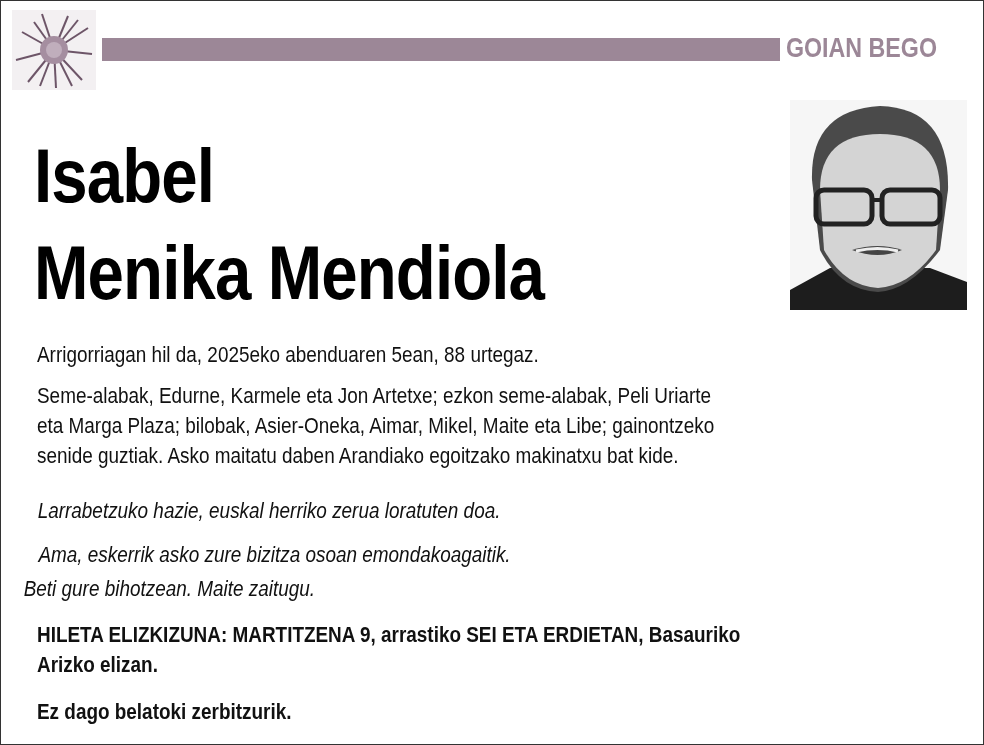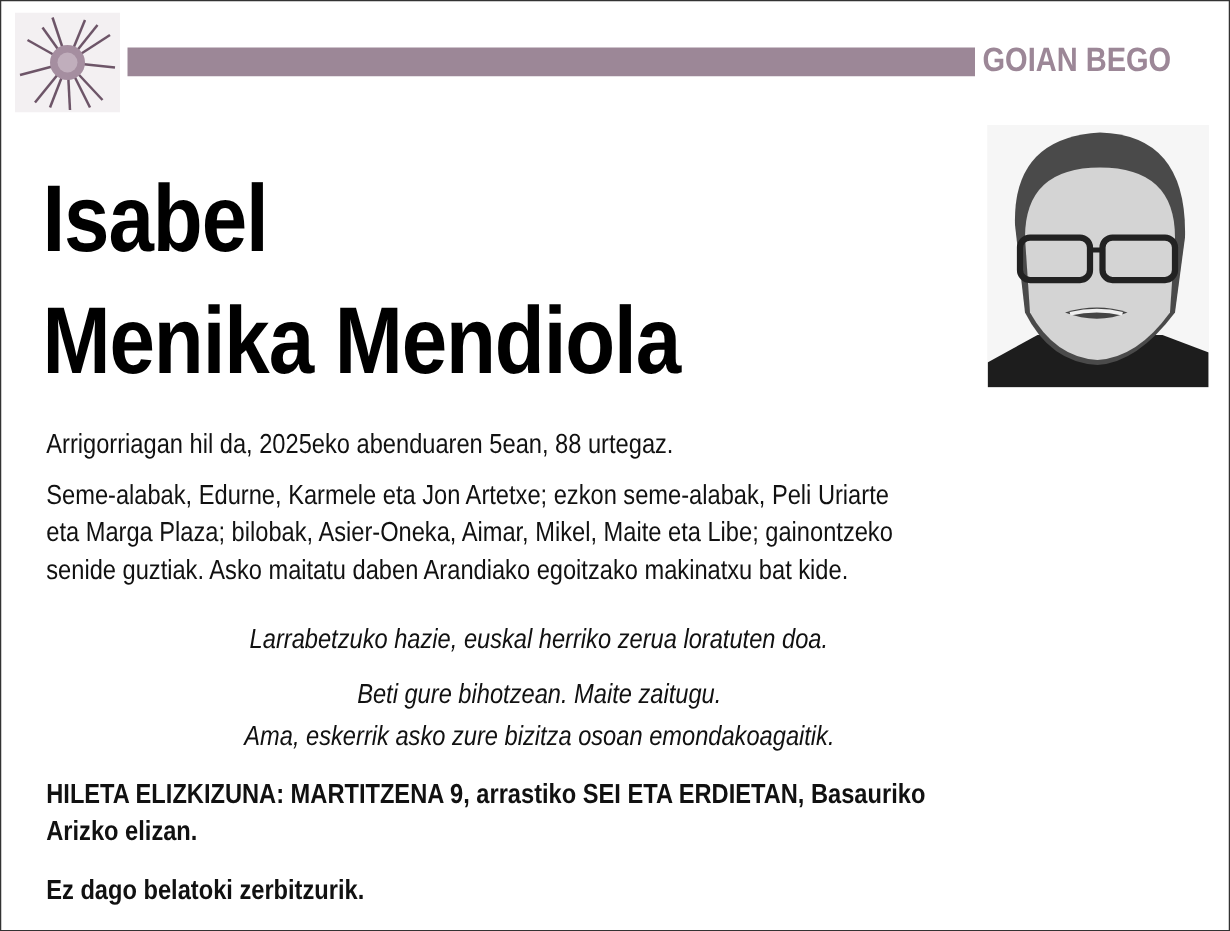--- a/index.html
+++ b/index.html
@@ -8,21 +8,21 @@
   .flower{position:absolute;left:12px;top:10px;width:84px;height:80px;}
   .bar{position:absolute;left:102px;top:38px;width:678px;height:23px;background:#9c8797;}
   .brand{position:absolute;left:786px;top:33px;font-weight:bold;font-size:27px;color:#9c8797;transform:scaleX(0.86);transform-origin:left top;white-space:nowrap;letter-spacing:0px;}
   .name{position:absolute;left:34px;font-weight:bold;font-size:76px;line-height:76px;letter-spacing:-1px;transform:scaleX(0.86);transform-origin:left top;white-space:nowrap;color:#000;}
   .n1{top:138px;}
   .n2{top:235px;}
   .photo{position:absolute;left:790px;top:100px;width:177px;height:210px;overflow:hidden;background:#f4f4f4;}
   .txt{position:absolute;left:37px;font-size:22px;line-height:30px;transform:scaleX(0.86);transform-origin:left top;white-space:nowrap;}
   .p1{top:340px;}
   .p2{top:381px;}
-  .ctr{position:absolute;left:0;width:863px;text-align:center;font-size:22px;line-height:34px;font-style:italic;}
+  .ctr{position:absolute;left:0;width:863px;font-size:22px;line-height:34px;font-style:italic;}
   .ctr span{display:inline-block;transform:scaleX(0.86);white-space:nowrap;}
   .q1{top:494px;}
   .q2{top:538px;}
   .b{font-weight:bold;}
   .p3{top:620px;}
   .p4{top:697px;}
 </style>
 </head>
 <body>
 
@@ -75,22 +75,22 @@
 <div class="txt p2">
   <div>Seme-alabak, Edurne, Karmele eta Jon Artetxe; ezkon seme-alabak, Peli Uriarte</div>
   <div>eta Marga Plaza; bilobak, Asier-Oneka, Aimar, Mikel, Maite eta Libe; gainontzeko</div>
   <div>senide guztiak. Asko maitatu daben Arandiako egoitzako makinatxu bat kide.</div>
 </div>
 
 <div class="ctr q1">
   <span>Larrabetzuko hazie, euskal herriko zerua loratuten doa.</span>
 </div>
 <div class="ctr q2">
+  <div><span>Ama, eskerrik asko zure bizitza osoan emondakoagaitik.</span></div>
   <div><span>Beti gure bihotzean. Maite zaitugu.</span></div>
-  <div><span>Ama, eskerrik asko zure bizitza osoan emondakoagaitik.</span></div>
 </div>
 
 <div class="txt b p3">
   <div>HILETA ELIZKIZUNA: MARTITZENA 9, arrastiko SEI ETA ERDIETAN, Basauriko</div>
   <div>Arizko elizan.</div>
 </div>
 
 <div class="txt b p4">Ez dago belatoki zerbitzurik.</div>
 
 </body></html>

